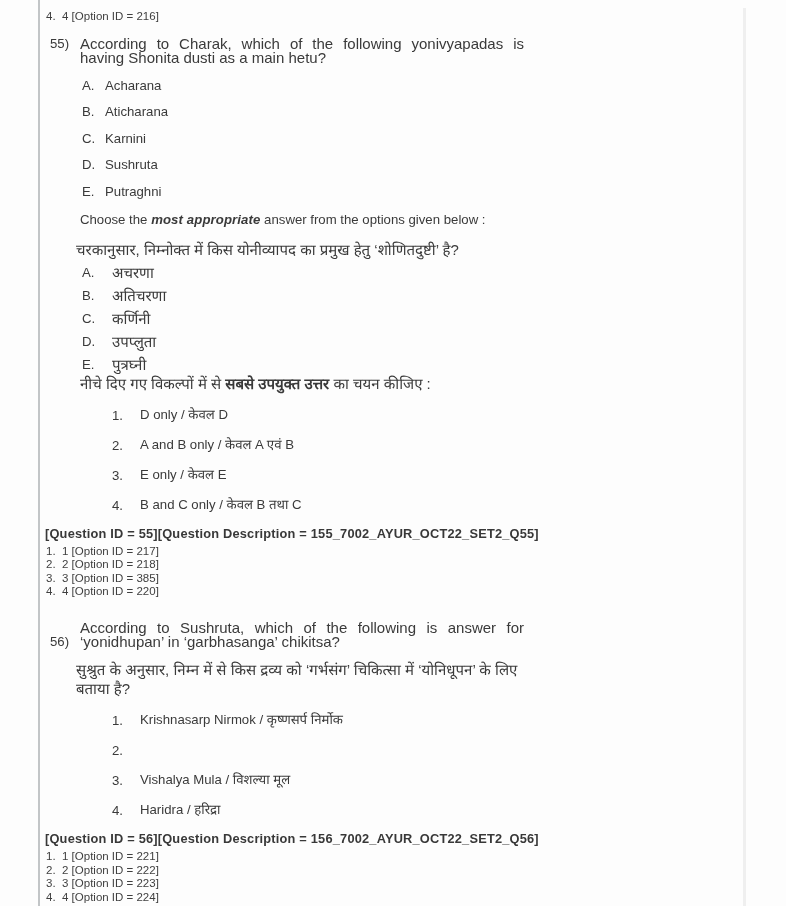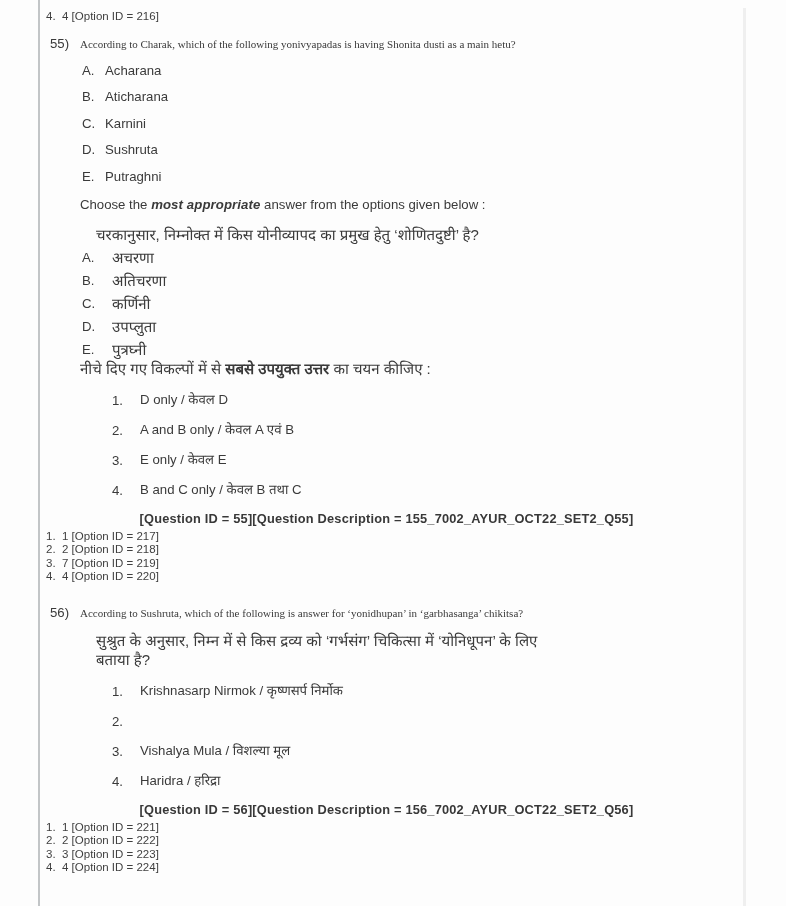--- a/index.html
+++ b/index.html
@@ -15,37 +15,36 @@
   .vline-right { position:absolute; left:743px; top:8px; width:3px; height:898px; background:#efefef; }
   .content { position:absolute; left:48px; top:10px; width:680px; }
 
   .id-line { display:flex; font-size:11.5px; line-height:13.5px; color:#3f3f3f; margin-left:-2px; }
   .id-line .num { width:16px; flex:0 0 16px; }
 
   .meta-line {
     font-weight:bold; font-size:12.8px; line-height:16px;
     color:#383838; letter-spacing:0.2px;
     margin:12px 0 3px -3px;
-    text-align:center;
   }
 
   .q-header { display:flex; margin-left:2px; }
   .q-header.q55 { margin-top:13px; }
   .q-header.q56 { margin-top:22px;align-items:flex-end; }
   .q-num  { width:30px; flex:0 0 30px; font-size:13.2px; line-height:14.8px; }
-  .q-text { width:444px; font-size:11px; line-height:14.8px; text-align:justify;font-family:Liberation Serif, serif; }
+  .q-text { width:444px; font-size:15px; line-height:14.8px; text-align:justify; }
 
   .opt-en { display:flex; margin-left:34px; margin-top:12.5px; font-size:13.2px; line-height:14px; }
   .opt-en .lbl { width:23px; flex:0 0 23px; }
 
   .choose-line { margin-left:32px; margin-top:13px; font-size:13.2px; line-height:15px; }
   .choose-line b i { letter-spacing:0.1px;text-align:center; }
 
   .hi { font-size:15px; line-height:19px; }
-  .q-hi { margin-left:48px; margin-top:13px; width:460px; }
+  .q-hi { margin-left:28px; margin-top:13px; width:460px; }
   .q-hi.q56 { margin-top:10px; width:470px; }
 
   .opt-hi { display:flex; margin-left:34px; margin-top:4px; }
   .opt-hi .lbl { width:30px; flex:0 0 30px; font-size:13.2px; line-height:19px; }
 
   .choose-hi { margin-left:32px; margin-top:0; }
 
   .ans { display:flex; margin-left:64px; margin-top:12px; font-size:13.2px; line-height:17px; }
   .ans.first { margin-top:13px; }
   .ans .num { width:28px; flex:0 0 28px; padding-top:1px; }
@@ -140,21 +139,21 @@
       <div class="id-line">
           <span class="num">1.</span>
           <span>1 [Option ID = 217]</span>
         </div>
       <div class="id-line">
           <span class="num">2.</span>
           <span>2 [Option ID = 218]</span>
         </div>
       <div class="id-line">
           <span class="num">3.</span>
-          <span>7 [Option ID = 219]</span>
+          <span>3 [Option ID = 385]</span>
         </div>
       <div class="id-line">
           <span class="num">4.</span>
           <span>4 [Option ID = 220]</span>
         </div>
     </div>
 
     <div>
       <div class="q-header q56">
         <span class="q-num">56)</span>

